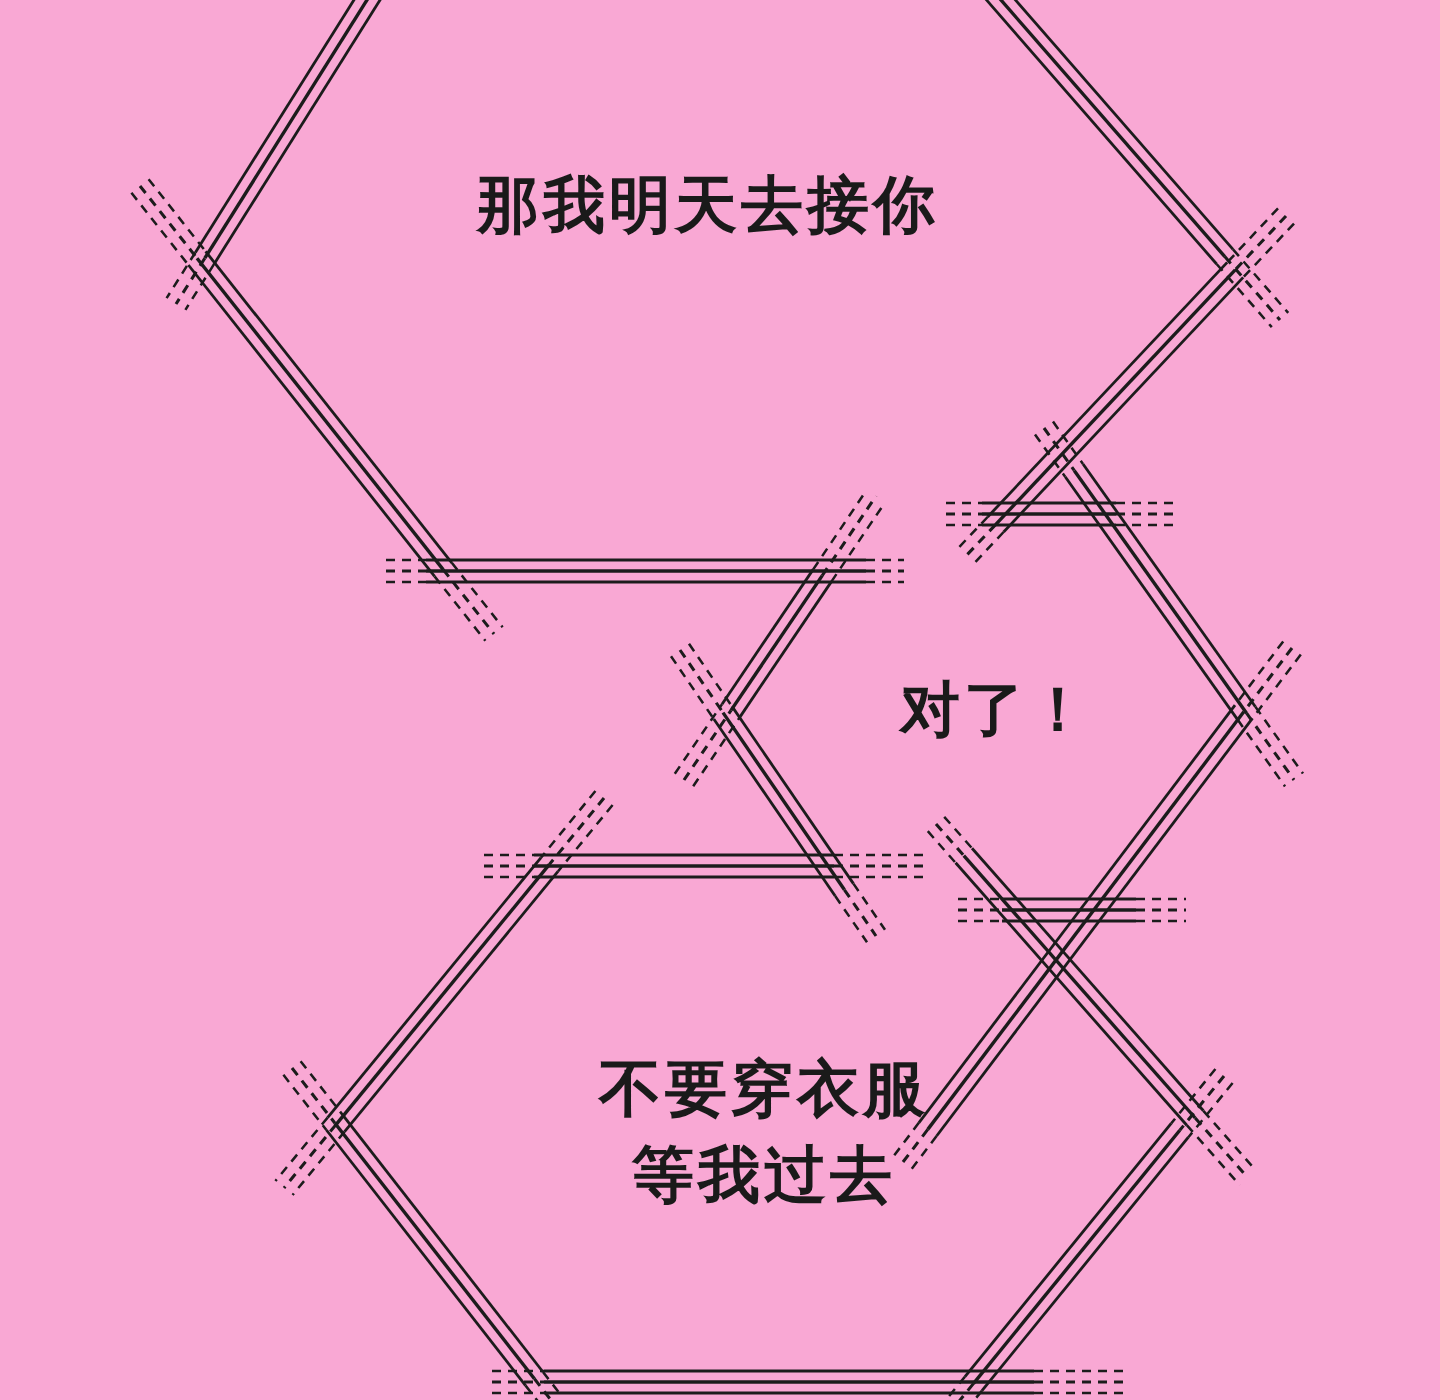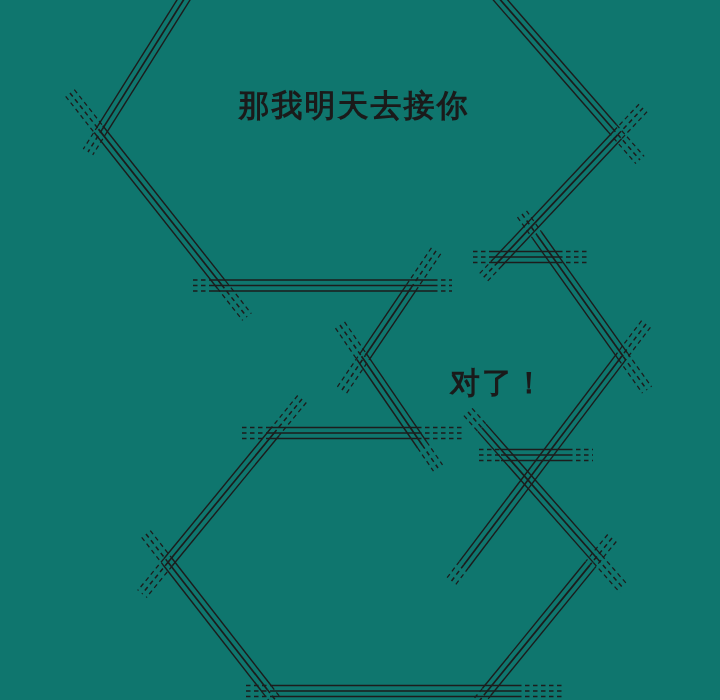--- a/index.html
+++ b/index.html
@@ -7,27 +7,27 @@
     position:relative;width:720px;height:700px;background:#ffffff;
     overflow:hidden;font-family:"Liberation Sans",sans-serif;
   }
   .panel svg{position:absolute;left:0;top:0;}
   .bubble-text{
     position:absolute;text-align:center;font-weight:700;
     letter-spacing:2px;color:#1a1a1a;white-space:nowrap;
   }
   .bubble-text .line{display:block;}
   .txt-top{left:184px;top:84px;width:340px;font-size:31px;line-height:43px;}
-  .txt-mid{left:408px;top:337px;width:180px;font-size:30px;line-height:43px;margin-top:24px;}
+  .txt-mid{left:408px;top:337px;width:180px;font-size:30px;line-height:43px;}
   .txt-bot{left:212px;top:526px;width:340px;font-size:31px;line-height:43px;}
 </style>
 </head>
 <body>
 
-<div class="panel" style="background: #0f766e;">
+<div class="panel" style="background: #f9a8d4; font-family: Liberation Mono, monospace;">
 
   <svg width="720" height="700" viewBox="0 0 720 700">
     <g id="outline-0">
         <line x1="190.7" y1="-1.1" x2="107.0" y2="132.1" stroke="#1c1c1c" stroke-width="1.4"></line>
         <line x1="107.0" y1="132.1" x2="92.7" y2="154.9" stroke="#1c1c1c" stroke-width="1.26" stroke-dasharray="4.5 3.5"></line>
         <line x1="186.0" y1="-4.0" x2="102.4" y2="129.1" stroke="#1c1c1c" stroke-width="1.7"></line>
         <line x1="102.4" y1="129.1" x2="88.0" y2="152.0" stroke="#1c1c1c" stroke-width="1.53" stroke-dasharray="4.5 3.5"></line>
         <line x1="181.3" y1="-6.9" x2="97.7" y2="126.2" stroke="#1c1c1c" stroke-width="1.4"></line>
         <line x1="97.7" y1="126.2" x2="83.3" y2="149.1" stroke="#1c1c1c" stroke-width="1.26" stroke-dasharray="4.5 3.5"></line>
         <line x1="102.8" y1="125.7" x2="225.9" y2="281.4" stroke="#1c1c1c" stroke-width="1.4"></line>
@@ -179,14 +179,18 @@
   </svg>
 
   <div class="bubble-text txt-top" style="color: rgb(26, 26, 26);">
     <span class="line">那我明天去接你</span>
   </div>
 
   <div class="bubble-text txt-mid" style="color: rgb(26, 26, 26);">
     <span class="line">对了！</span>
   </div>
 
+  <div class="bubble-text txt-bot" style="color: rgb(26, 26, 26);">
+    <span class="line">不要穿衣服</span>
+    <span class="line">等我过去</span>
+  </div>
 
 </div>
 
 </body></html>

